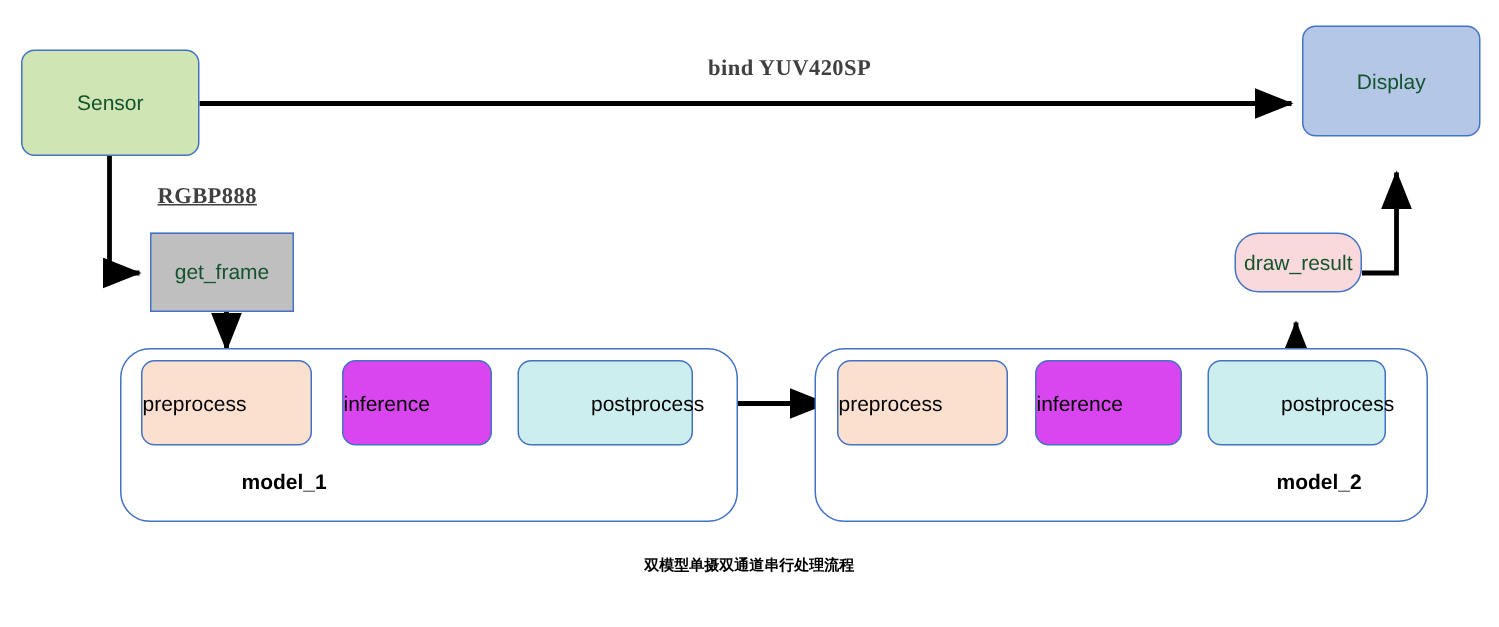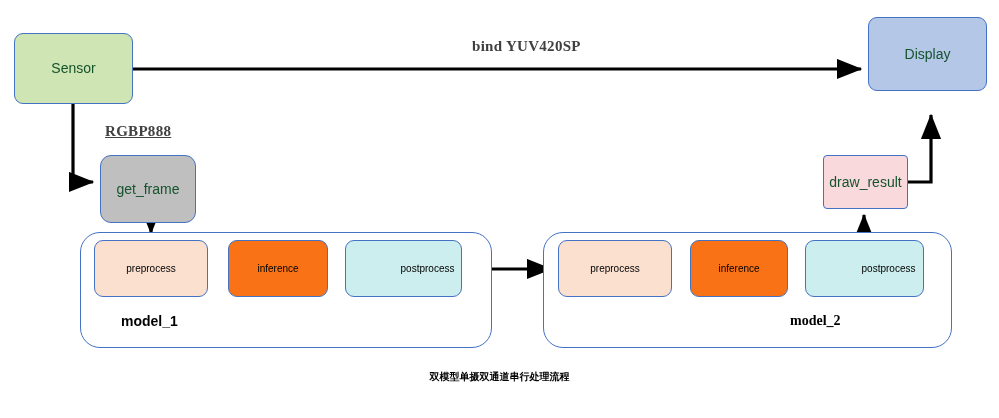--- a/index.html
+++ b/index.html
@@ -8,40 +8,40 @@
        position:relative;overflow:hidden;}
   #canvas{position:absolute;left:0;top:0;width:999px;height:418px;}
   svg.wires{position:absolute;left:0;top:0;width:999px;height:418px;pointer-events:none;}
 
   .node{position:absolute;box-sizing:border-box;border:1.6px solid #4472c4;
         border-radius:9px;display:flex;align-items:center;justify-content:center;
         text-align:center;color:#14532d;font-size:14px;line-height:1.15;}
 
   #sensor{left:14px;top:33px;width:119px;height:71px;background:#cfe5b4;}
   #display{left:868px;top:17px;width:119px;height:74px;background:#b4c7e7;}
-  #get-frame{left:100px;top:155px;width:96px;height:68px;background:#bfbfbf;
-             border-radius:11px;padding:0 6px;}
-  #draw-result{left:823px;top:155px;width:85px;height:54px;background:#f9d9dc;
-               border-radius:4px;padding:0 0;}
+  #get-frame{left:100px;top:155px;width:96px;height:53px;background:#bfbfbf;
+             border-radius:0;padding:0 6px;}
+  #draw-result{left:823px;top:155px;width:85px;height:40px;background:#f9d9dc;
+               border-radius:16px;padding:0 0;}
 
   .group{position:absolute;box-sizing:border-box;border:1.7px solid #4472c4;
          border-radius:20px;background:#ffffff;}
   #group-1{left:80px;top:232px;width:412px;height:116px;}
   #group-2{left:543px;top:232px;width:409px;height:116px;}
 
   .group-label{position:absolute;font-size:14px;font-weight:bold;color:#000;
-               white-space:nowrap;}
+               white-space:nowrap;margin-left:40px;}
   #group-1-label{left:121px;top:313px;}
-  #group-2-label{left:790px;top:313px;font-family:Liberation Serif, serif;}
+  #group-2-label{left:811px;top:313px;}
 
   .stage{position:absolute;box-sizing:border-box;border:1.6px solid #4472c4;
-         border-radius:9px;display:flex;align-items:center;justify-content:center;
-         font-size:10px;color:#000;height:57px;top:240px;}
+         border-radius:9px;display:flex;align-items:center;
+         font-size:14px;color:#000;height:57px;top:240px;}
   .stage.pre{background:#fbe0d0;}
-  .stage.inf{background:#f97316;}
+  .stage.inf{background:#d946ef;}
   .stage.post{background:#cdeeee;padding-left:48px;}
 
   #m1-pre{left:94px;width:114px;}
   #m1-inf{left:228px;width:100px;}
   #m1-post{left:345px;width:117px;}
   #m2-pre{left:558px;width:114px;}
   #m2-inf{left:690px;width:98px;}
   #m2-post{left:805px;width:119px;}
 
   .edge-label{position:absolute;font-family:"Liberation Serif","DejaVu Serif",serif;

